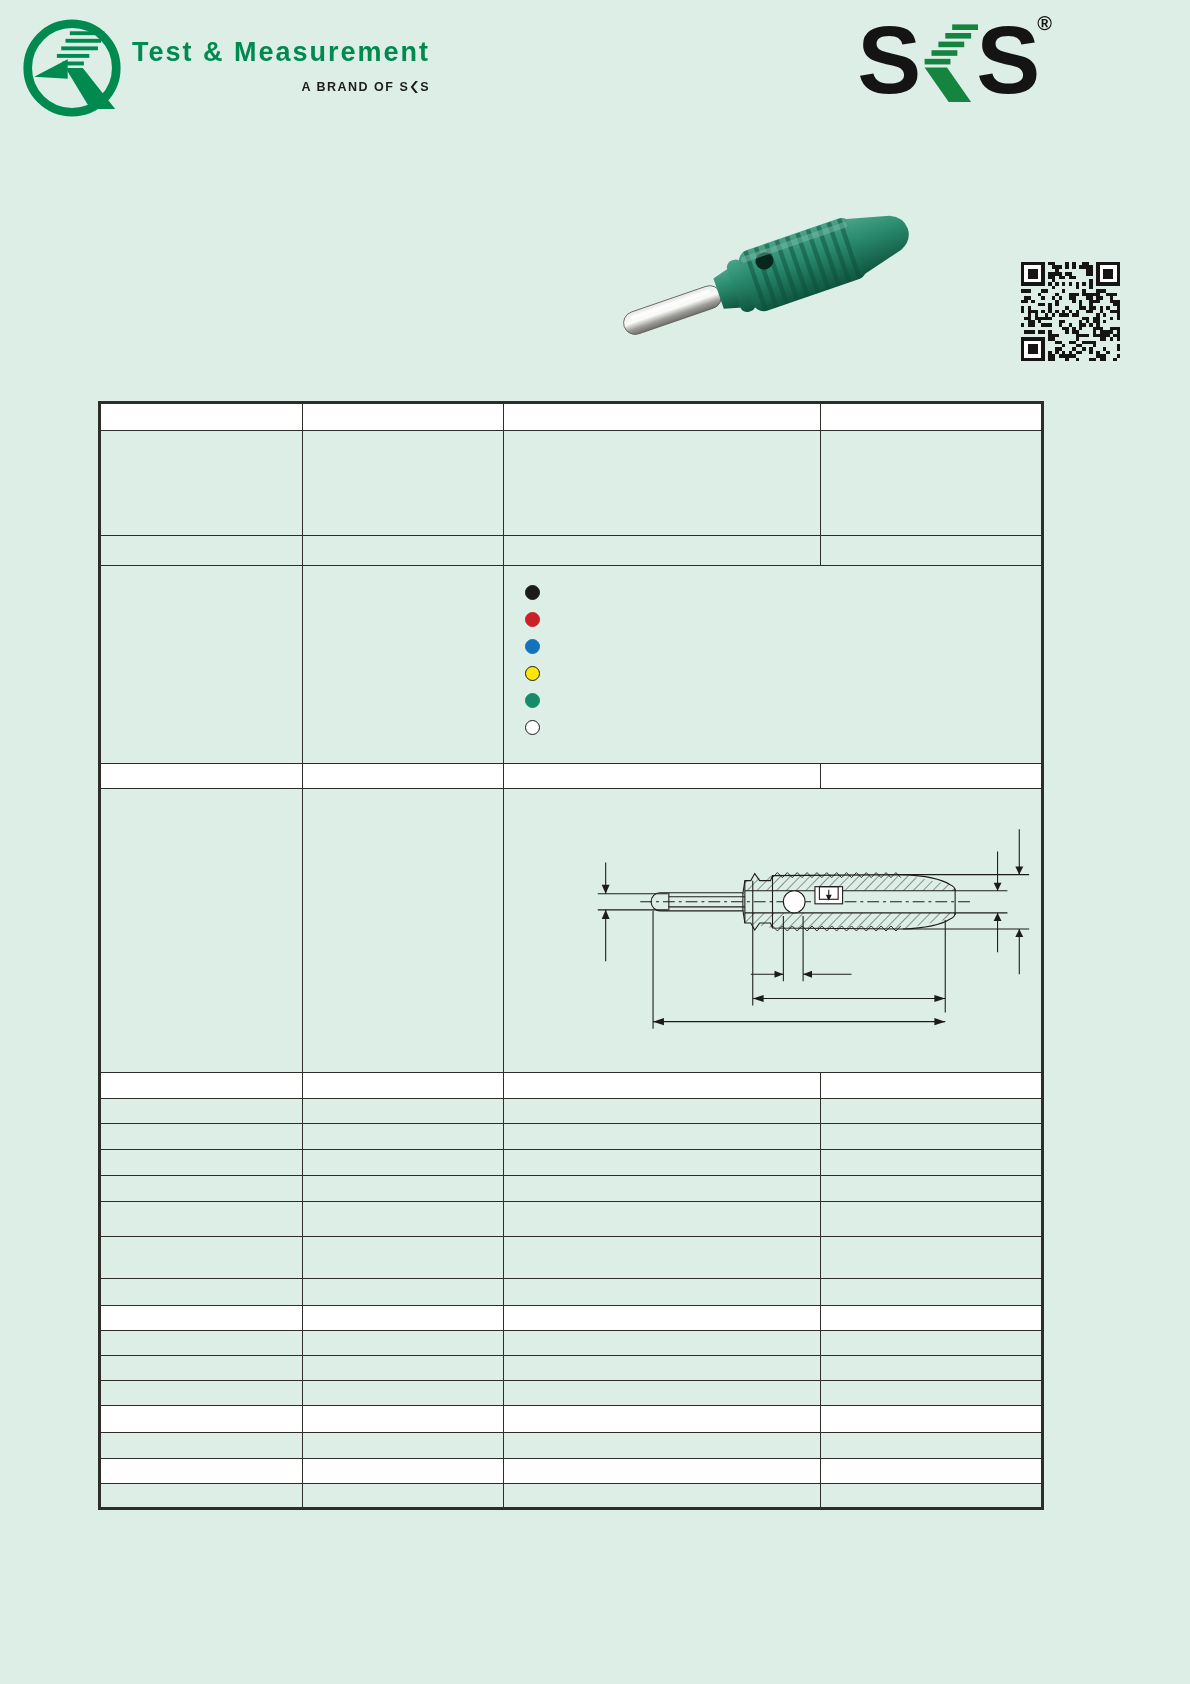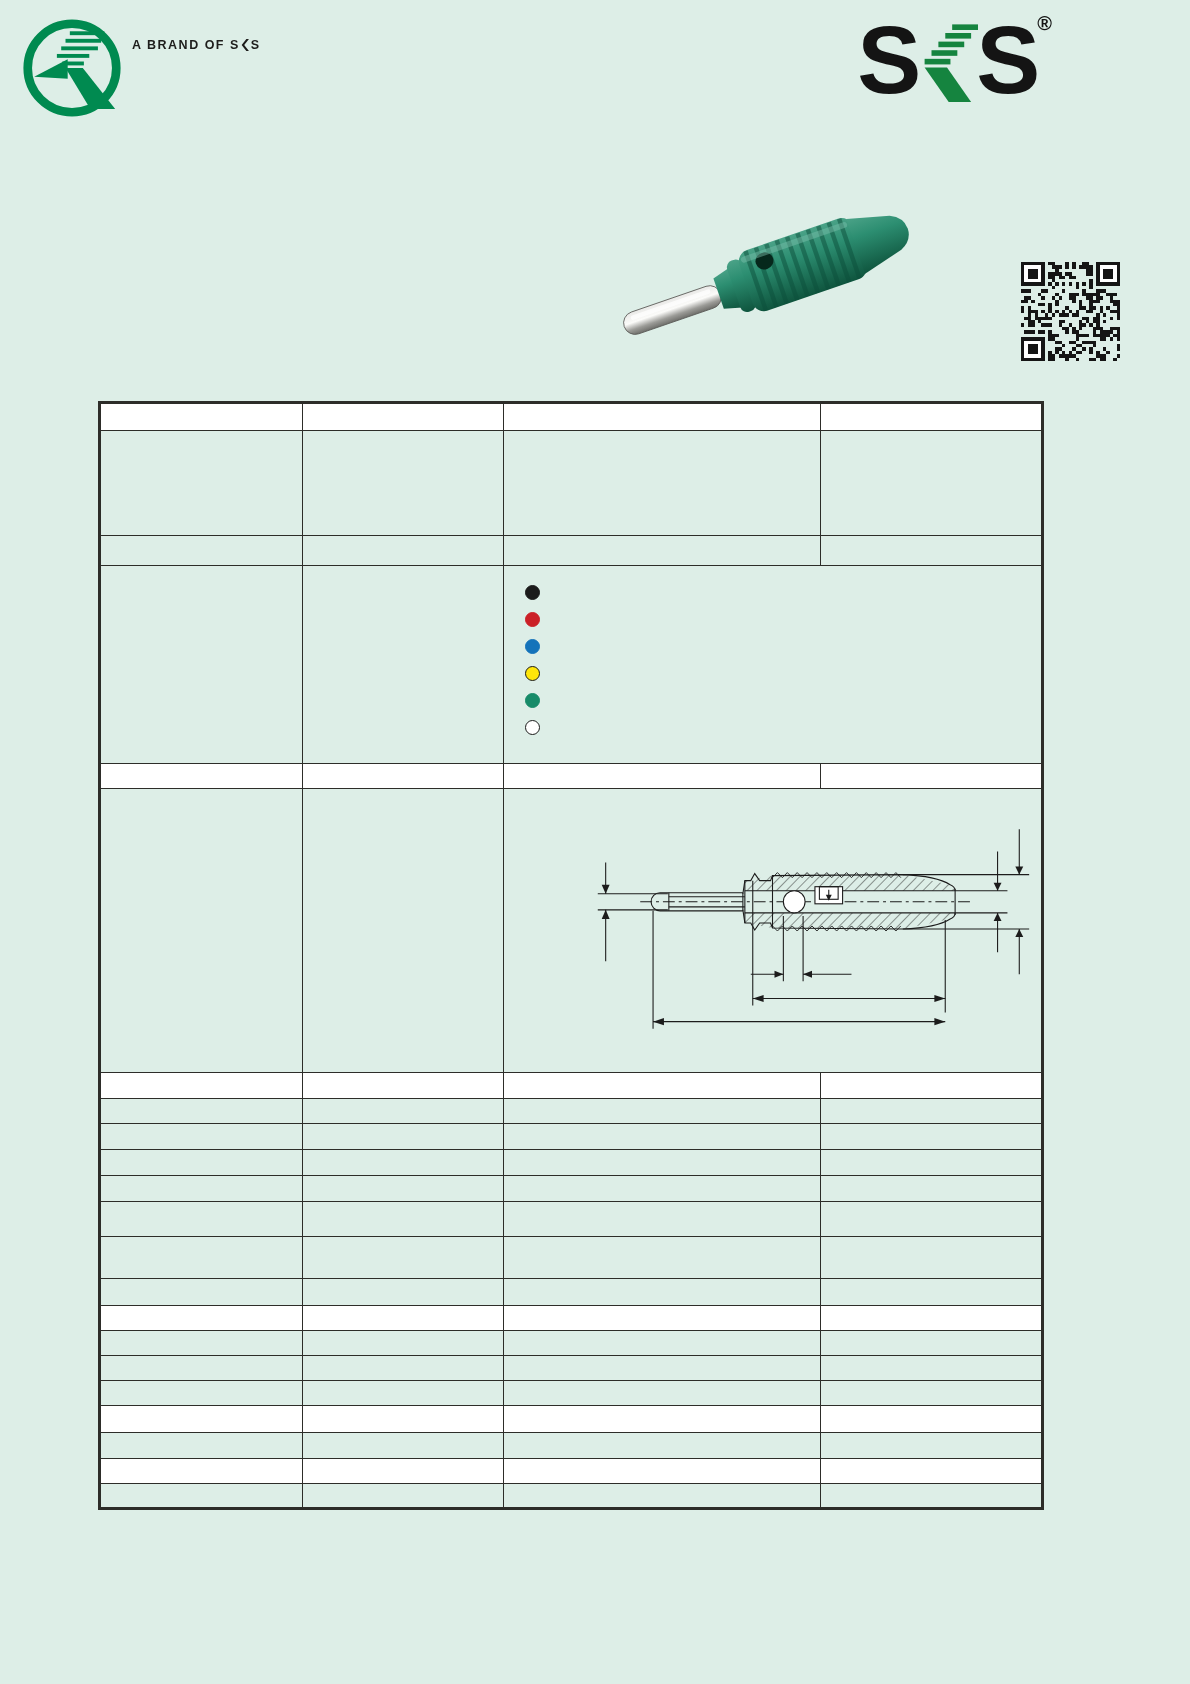--- a/index.html
+++ b/index.html
@@ -9,21 +9,21 @@
   
   .hm-logo{position:absolute;left:18px;top:14px;display:flex;align-items:flex-start;}
   .hm-icon{width:108px;height:108px;flex:0 0 auto;}
   .hm-text{margin-left:6px;margin-top:22px;}
   .hm-title{font-size:46px;font-weight:bold;color:#1d1d1b;letter-spacing:-1px;
             line-height:1;white-space:nowrap;}
   .hm-title .reg{font-size:15px;vertical-align:30px;letter-spacing:0;margin-left:3px;}
   .hm-sub{font-size:27px;font-weight:bold;color:#008a50;letter-spacing:2px;
           line-height:1.2;white-space:nowrap;}
   .hm-brand{font-size:12.5px;font-weight:bold;color:#1d1d1b;letter-spacing:1.5px;
-            margin-top:2px;display:flex;justify-content:flex-end;align-items:center;gap:1px;}
+            margin-top:12px;display:flex;justify-content:flex-end;align-items:center;gap:1px;}
   .hm-brand svg{width:9px;height:12px;}
 
   
   .sks-logo{position:absolute;right:138px;top:14px;display:flex;align-items:flex-start;
             color:#141414;font-weight:bold;line-height:0.95;}
   .sks-s{font-size:96px;letter-spacing:-3px;}
   .sks-chevron{width:62px;height:88px;margin:6px -2px 0 -2px;}
   .sks-reg{font-size:20px;margin-top:0px;}
 
   
@@ -56,20 +56,21 @@
         <rect x="48" y="16" width="32" height="3.6"></rect>
         <rect x="44" y="23" width="33" height="3.6"></rect>
         <rect x="40" y="30" width="34" height="3.6"></rect>
         <rect x="36" y="37" width="30" height="3.6"></rect>
         <rect x="41" y="44" width="20" height="3.6"></rect>
         <polygon points="15,58 46,42 46,60"></polygon>
         <polygon points="44,50 60,50 90,88 67,88"></polygon>
       </g>
     </svg>
     <div class="hm-text">
+      <div class="hm-sub">Test &amp; Measurement</div>
       <div class="hm-brand">
         <span>A BRAND OF S</span>
         <svg viewBox="0 0 10 14">
           <polygon points="9,0 3.5,7 9,14 6,14 0.5,7 6,0" fill="#1d1d1b"></polygon>
         </svg>
         <span>S</span>
       </div>
     </div>
   </div>
 

